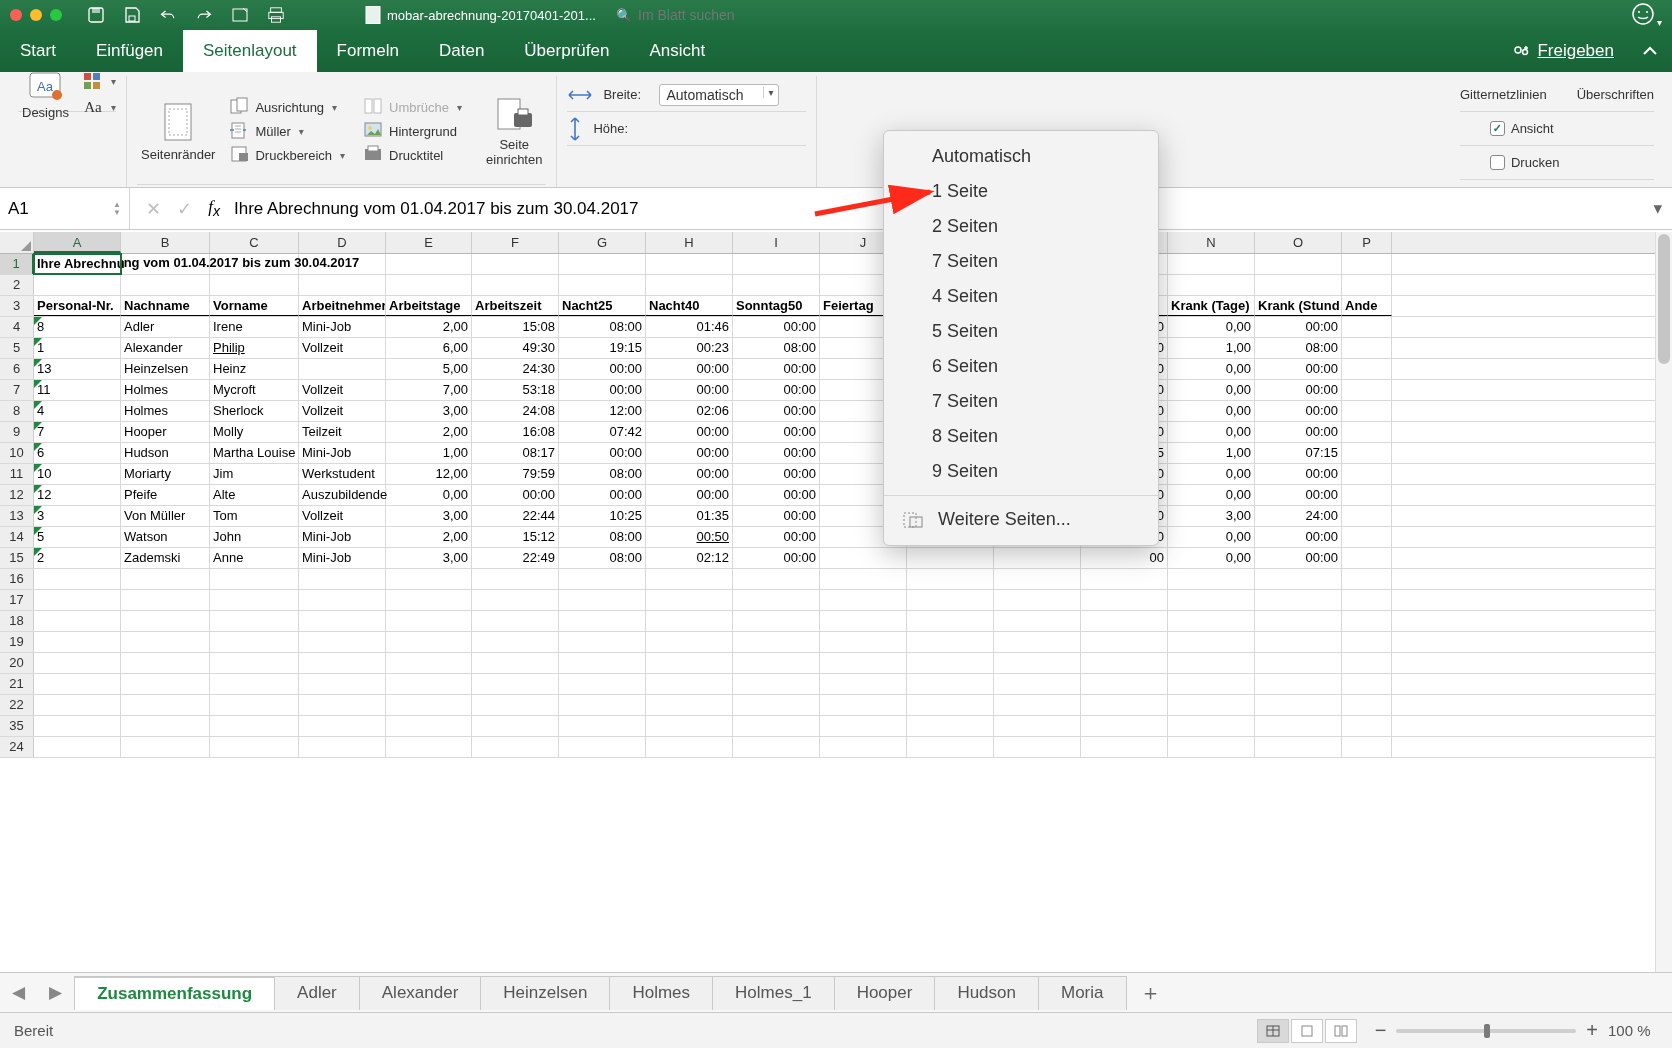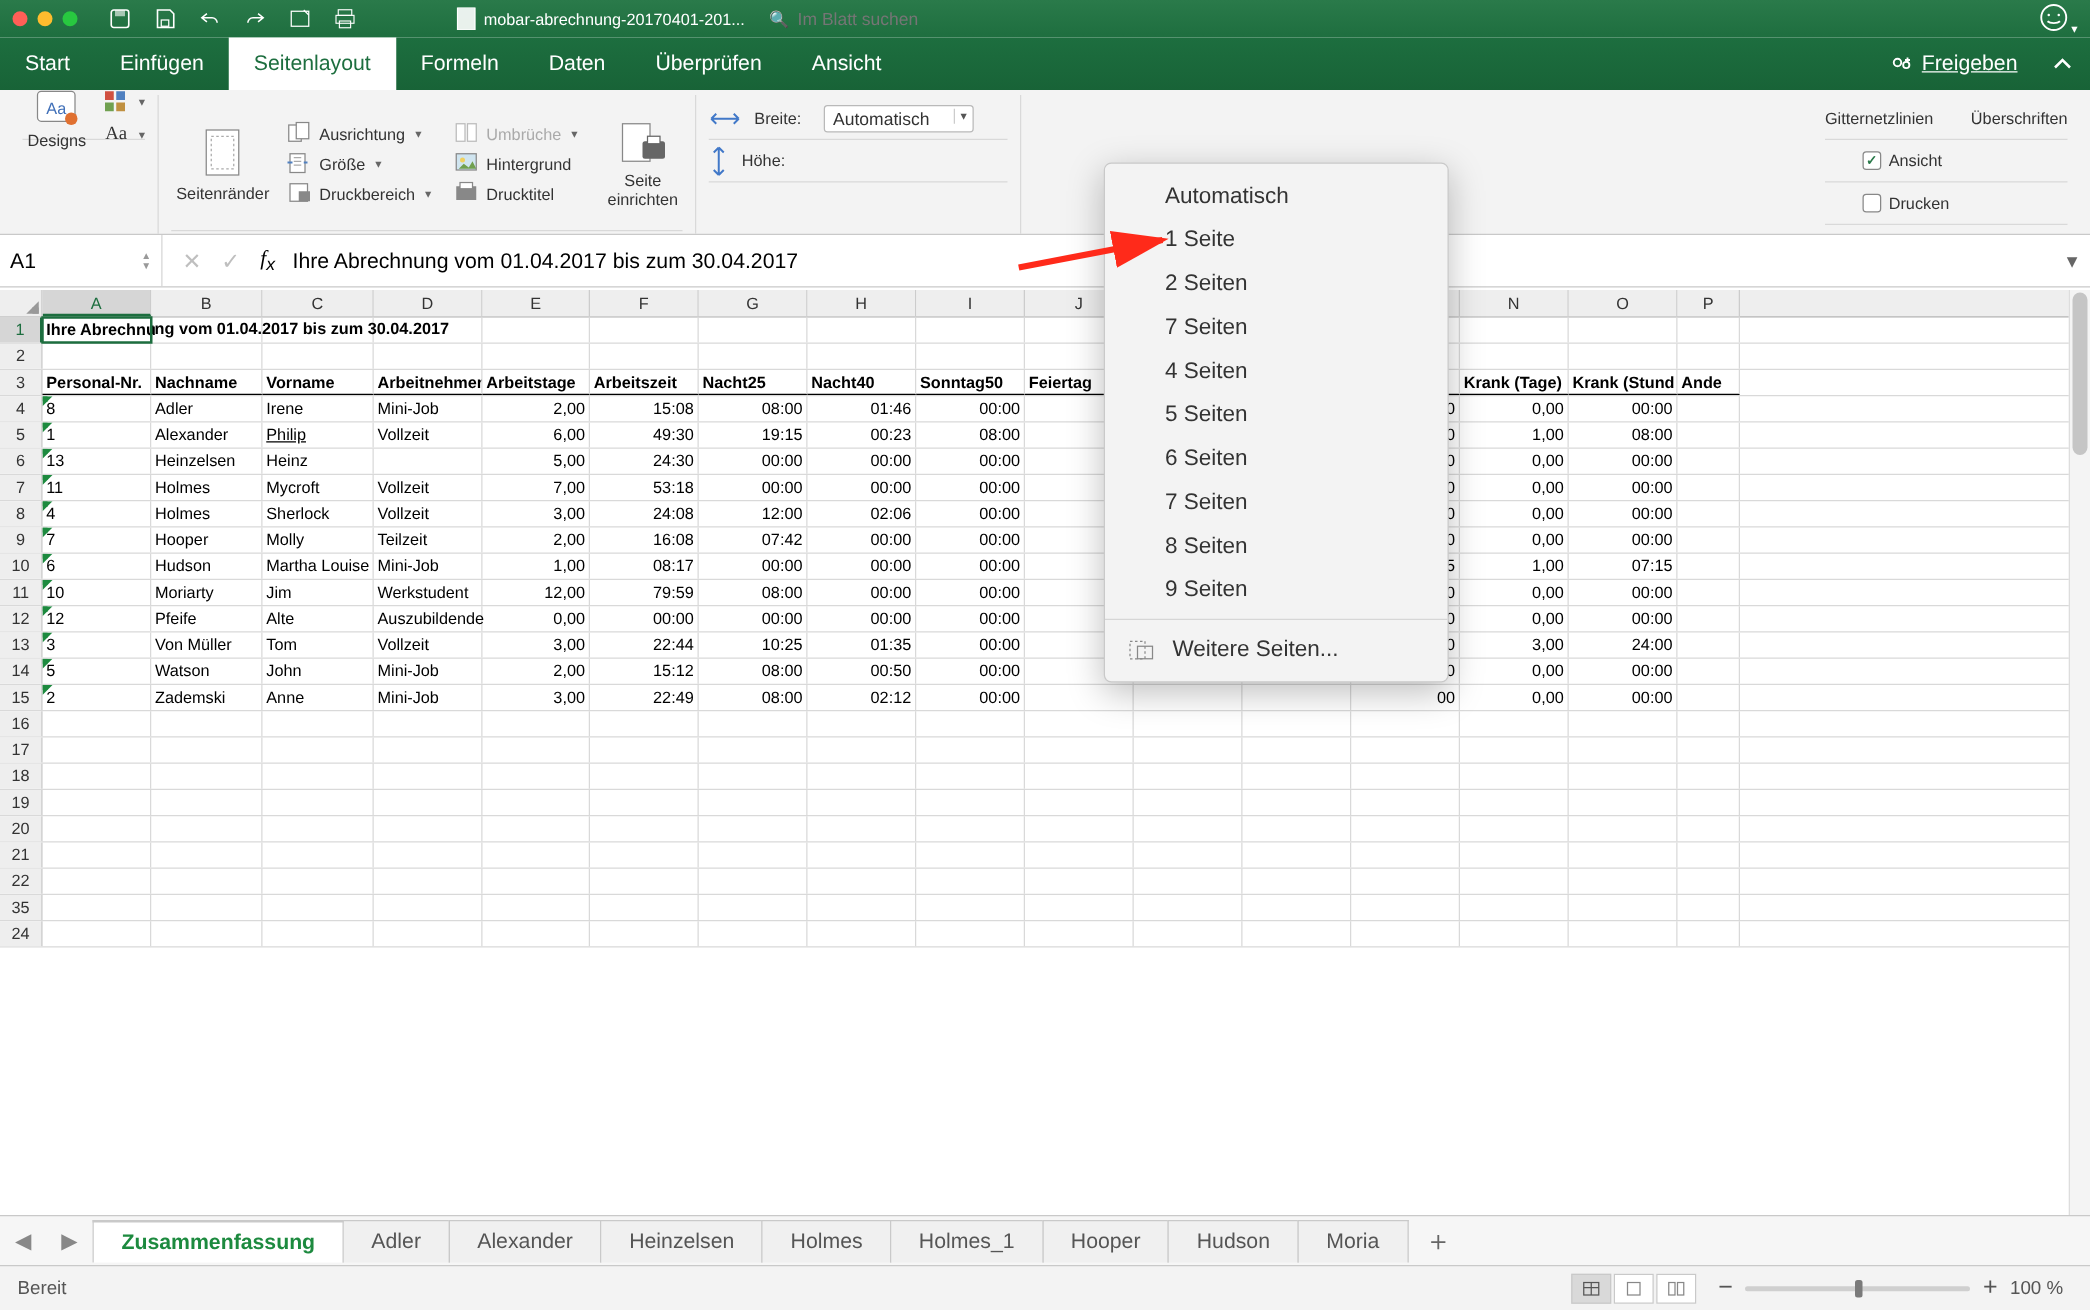--- a/index.html
+++ b/index.html
@@ -219,21 +219,21 @@
               <rect x="8" y="1" width="10" height="13" fill="#fff" stroke="#888"></rect>
             </svg>
             <span>Ausrichtung</span>
           </span>
         <span class="btn-l caret">
             <svg class="sicon" width="20" height="18">
               <rect x="3" y="2" width="12" height="15" fill="#fff" stroke="#888"></rect>
               <path d="M6 5h6M6 8h6M6 11h6" stroke="#aaa"></path>
               <path d="M1 9h4M17 9h-3" stroke="#5080c0" stroke-width="1.5"></path>
             </svg>
-            <span>Größe</span>
+            <span>Müller</span>
           </span>
         <span class="btn-l caret">
             <svg class="sicon" width="20" height="18">
               <rect x="3" y="2" width="14" height="14" fill="#fff" stroke="#888"></rect>
               <rect x="10" y="8" width="9" height="8" fill="#888"></rect>
             </svg>
             <span>Druckbereich</span>
           </span>
       </div>
       <div style="display:flex;flex-direction:column;gap:4px;margin-left:8px;">
@@ -595,21 +595,21 @@
       </div>
       <div class="row">
         <div class="rh">14</div>
         <div class="cell" style="width: 87px;">5<span class="tri"></span></div>
         <div class="cell" style="width: 89px;">Watson</div>
         <div class="cell ovf" style="width: 89px;">John</div>
         <div class="cell ovf" style="width: 87px;">Mini-Job</div>
         <div class="cell num" style="width: 86px;">2,00</div>
         <div class="cell num" style="width: 87px;">15:12</div>
         <div class="cell num" style="width: 87px;">08:00</div>
-        <div class="cell num" style="width: 87px;">00:50</div>
+        <div class="cell num" style="width: 87px; text-decoration: underline;">00:50</div>
         <div class="cell num" style="width: 87px;">00:00</div>
         <div class="cell num" style="width: 87px;"></div>
         <div class="cell num" style="width: 87px;"></div>
         <div class="cell num" style="width: 87px;"></div>
         <div class="cell num" style="width: 87px;">00</div>
         <div class="cell num" style="width: 87px;">0,00</div>
         <div class="cell num" style="width: 87px;">00:00</div>
         <div class="cell num" style="width: 50px;"></div>
       </div>
       <div class="row">

